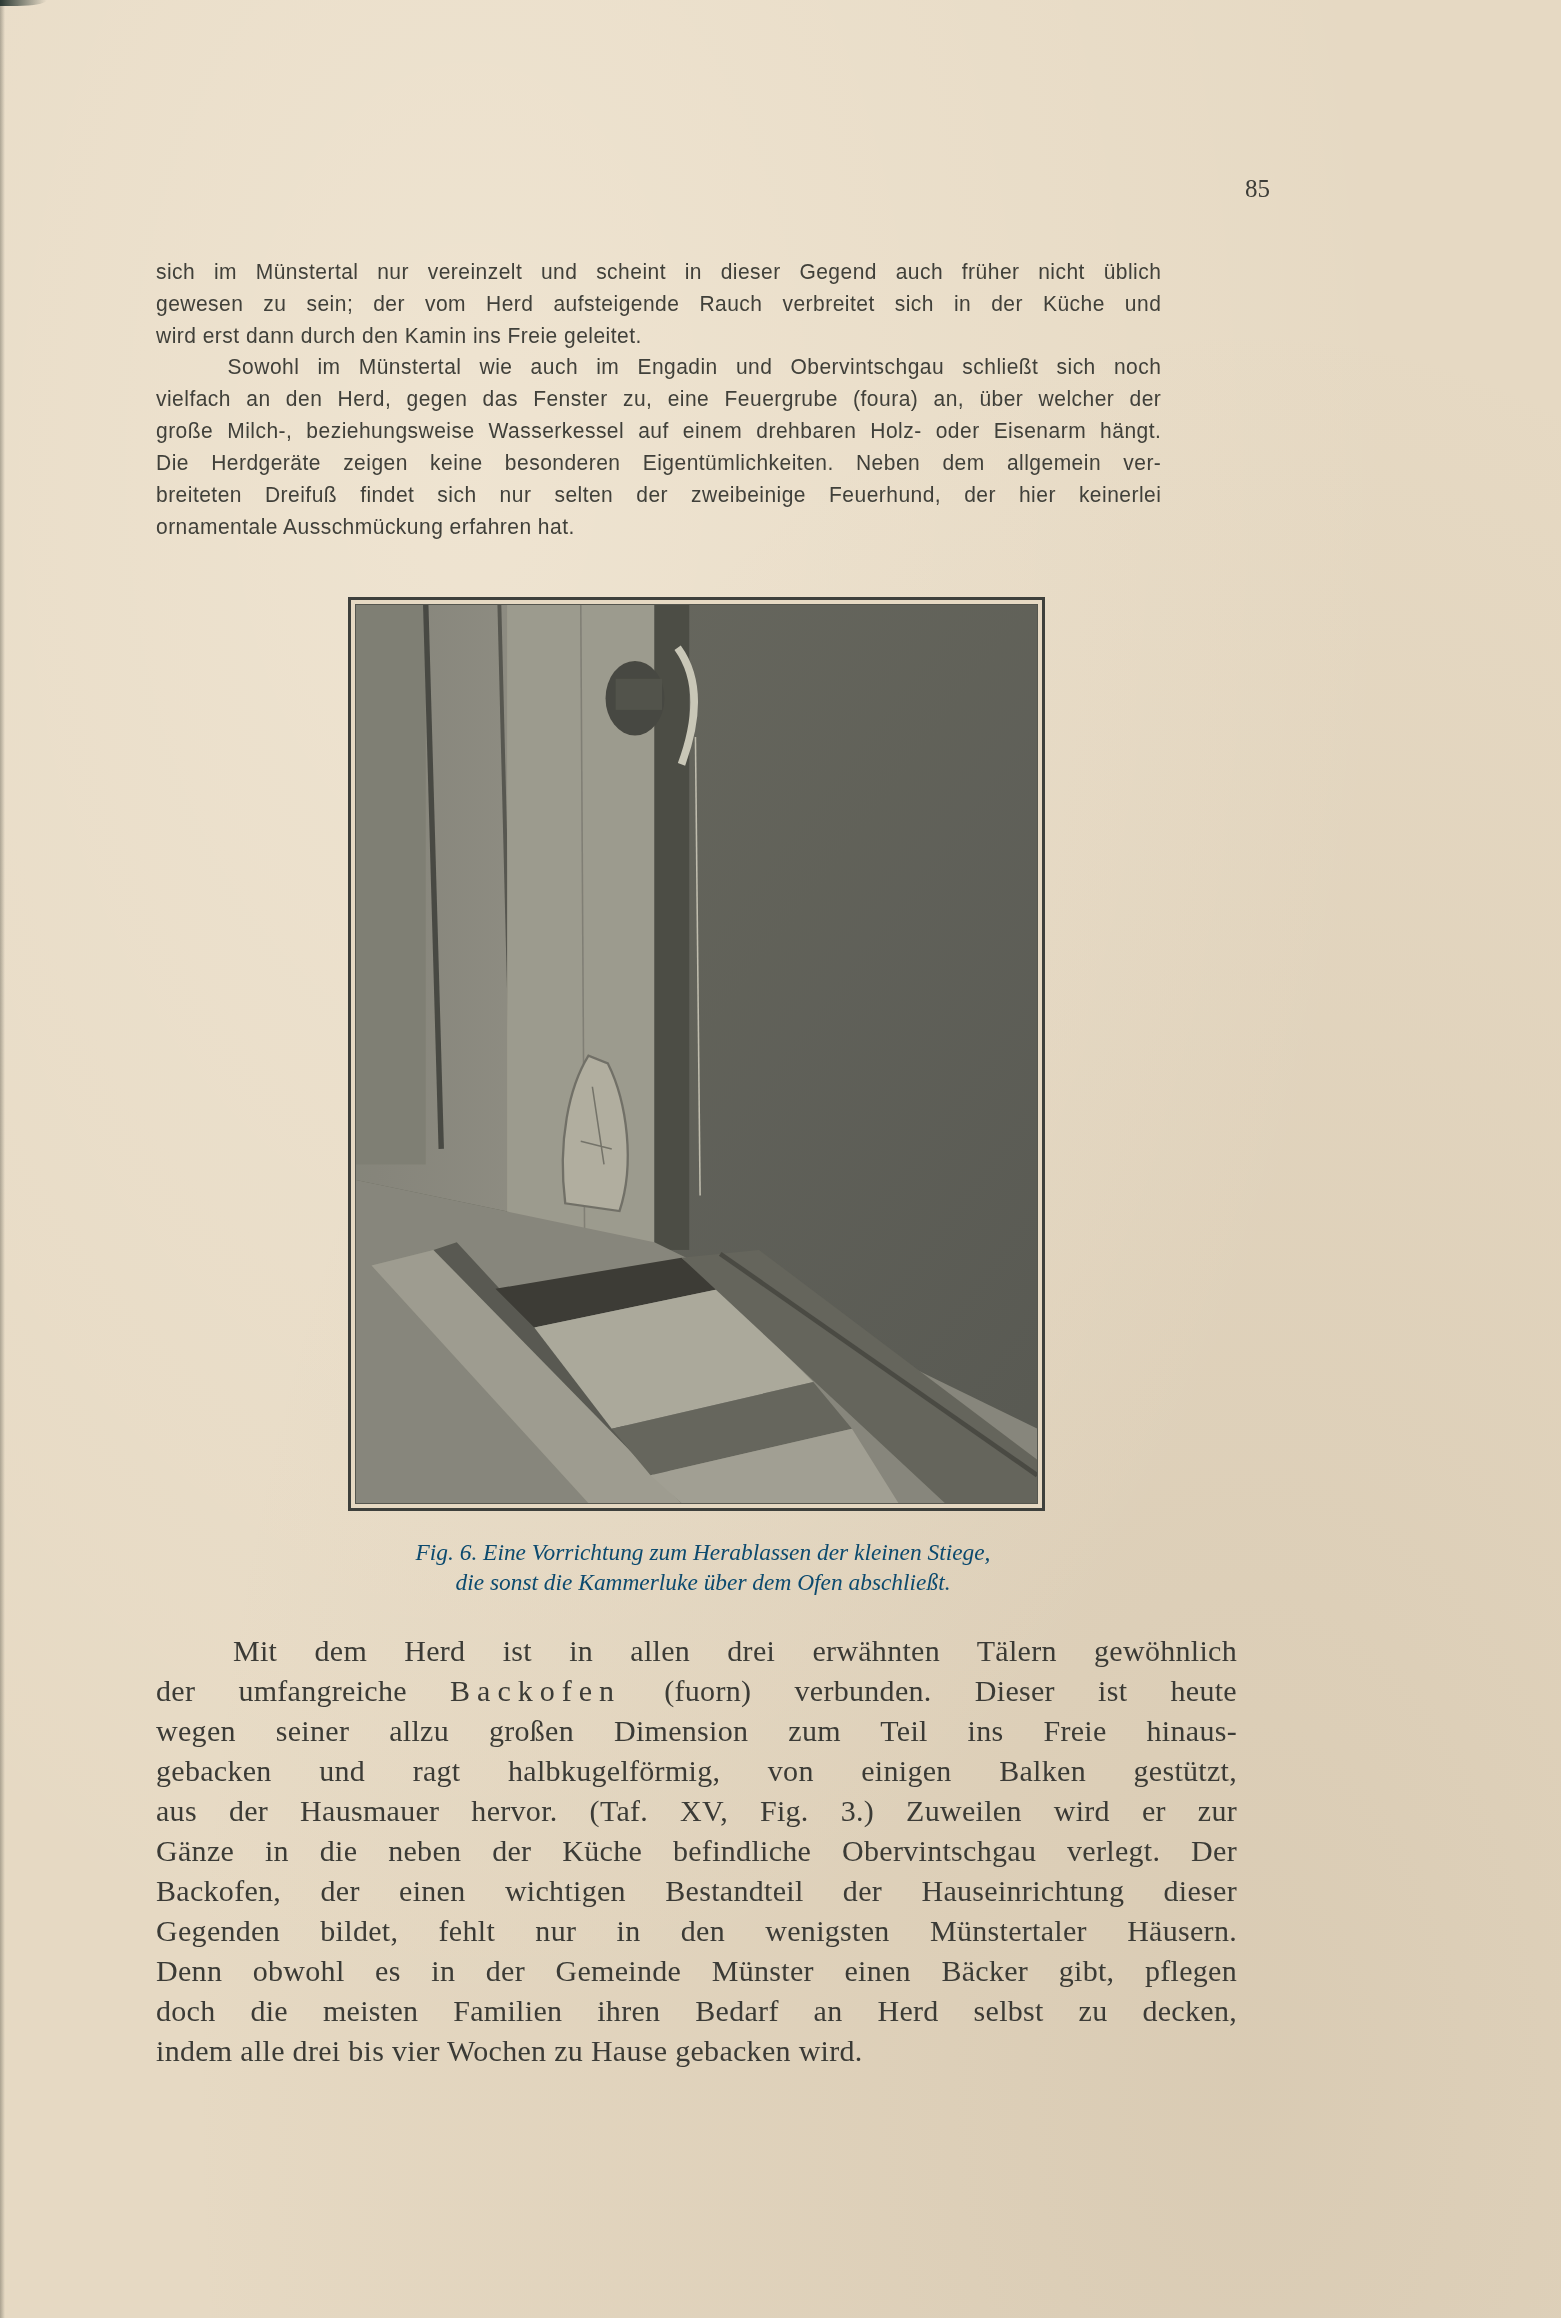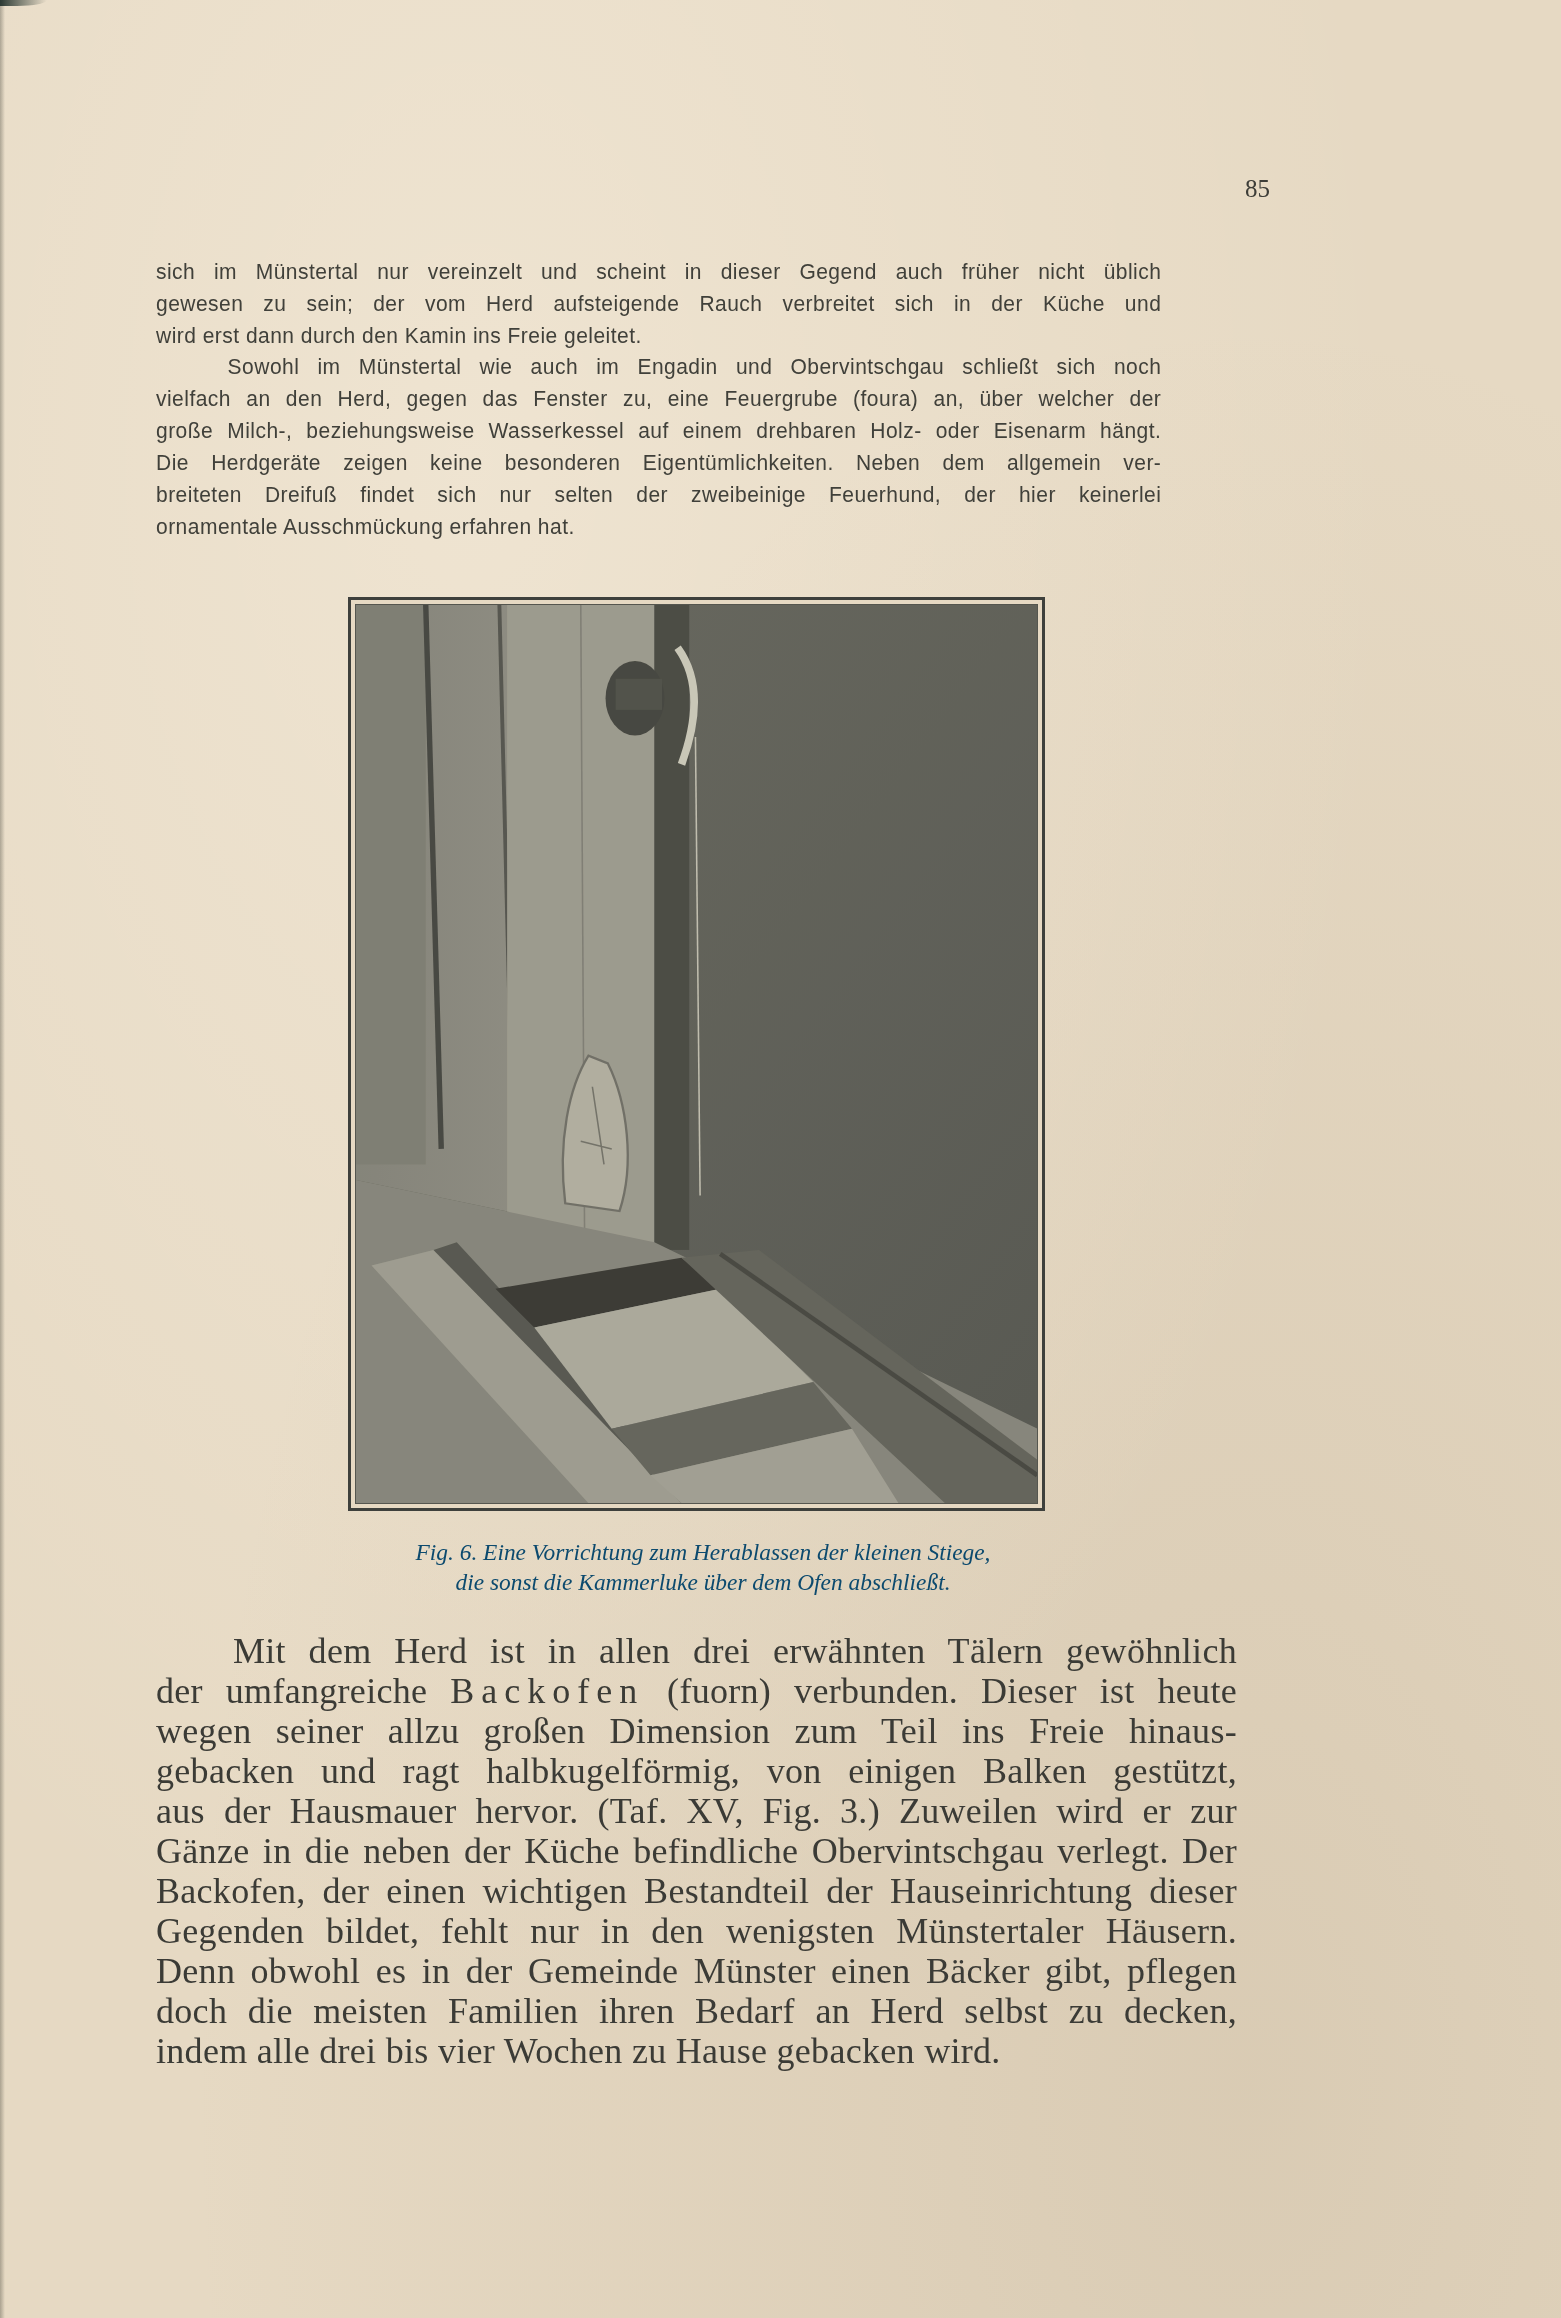--- a/index.html
+++ b/index.html
@@ -71,21 +71,21 @@
       font-size: 23.4px; line-height: 30px;
       text-align: center;
       color: #0c4a6e;
       font-style: italic;
     }
     .caption .line { display: block; }
 
     .para-large {
       position: absolute; left: 156px; width: 1081px;
       font-family: "Liberation Serif", "DejaVu Serif", serif;
-      font-size: 36px; line-height: 40px;
+      font-size: 30px; line-height: 40px;
       color: #3b3b36;
       letter-spacing: 0.3px;
     }
     .para-large .line { display: block; text-align: justify; text-align-last: justify; white-space: nowrap; }
     .para-large .line.last { text-align-last: left; }
     .para-large .indent { padding-left: 77px; }
     .spaced { letter-spacing: 7px; }
     #para3 { top: 1631px; }
   </style>
 </head>

